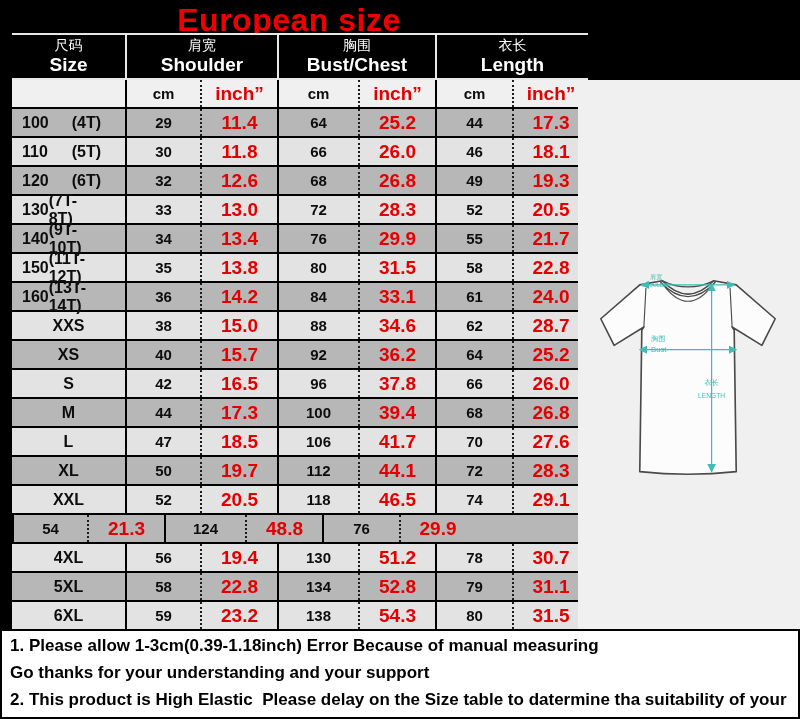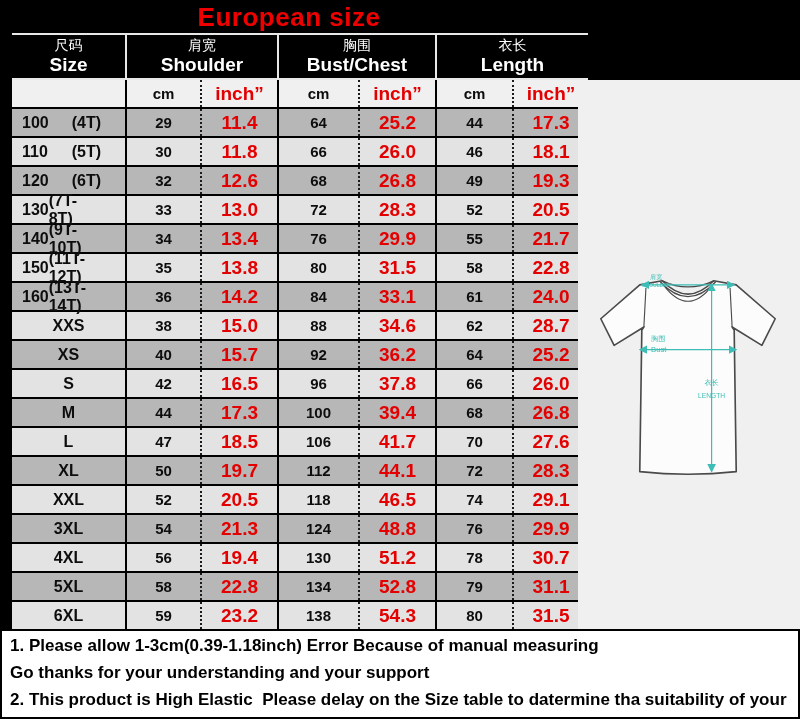--- a/index.html
+++ b/index.html
@@ -3,21 +3,21 @@
 <meta charset="utf-8">
 <style>
   * { margin:0; padding:0; box-sizing:border-box; }
   html,body { width:800px; height:719px; }
   body {
     position:relative; background:#000;
     font-family:"Liberation Sans", sans-serif; overflow:hidden;
   }
   .title {
     position:absolute; top:2px; left:0; width:578px; text-align:center;
-    color:#ee0000; font-size:26px; font-weight:bold; letter-spacing:0.5px;
+    color:#ee0000; font-size:32px; font-weight:bold; letter-spacing:0.5px;
   }
   .size-table { position:absolute; top:33px; left:12px; width:578px; border-right:2px solid #000; }
   .hrow {
     display:flex; height:47px; background:#000;
     border-top:2px solid #e8e8e8; border-bottom:2px solid #e8e8e8;
   }
   .hcell {
     color:#fff; text-align:center; display:flex; flex-direction:column;
     justify-content:center; line-height:1.12;
   }
@@ -249,24 +249,20 @@
       <span></span>
     </div>
     <div class="cell c1 cm sep-solid val">52</div>
     <div class="cell c2 in sep-dot   val">20.5</div>
     <div class="cell c3 cm sep-solid val">118</div>
     <div class="cell c4 in sep-dot   val">46.5</div>
     <div class="cell c5 cm sep-solid val">74</div>
     <div class="cell c6 in sep-dot   val">29.1</div>
   </div>
       <div class="drow dark">
-    <div class="cell c0 size-cell center">
-      <span>3XL</span>
-      <span></span>
-    </div>
     <div class="cell c1 cm sep-solid val">54</div>
     <div class="cell c2 in sep-dot   val">21.3</div>
     <div class="cell c3 cm sep-solid val">124</div>
     <div class="cell c4 in sep-dot   val">48.8</div>
     <div class="cell c5 cm sep-solid val">76</div>
     <div class="cell c6 in sep-dot   val">29.9</div>
   </div>
       <div class="drow light">
     <div class="cell c0 size-cell center">
       <span>4XL</span>

